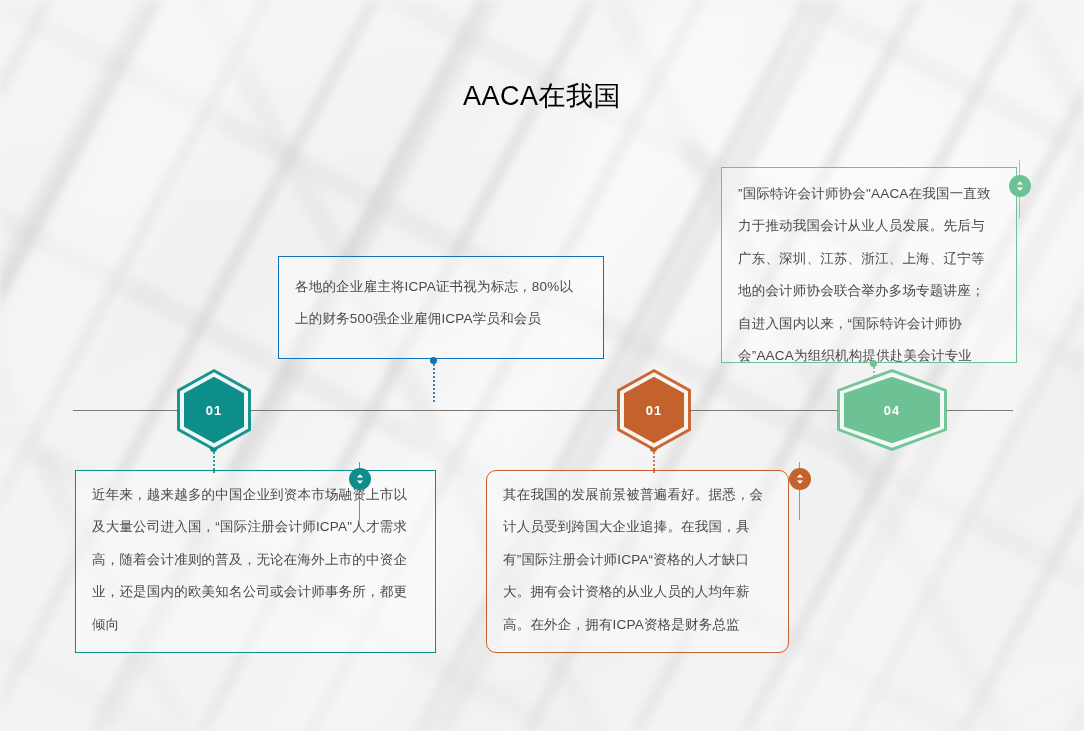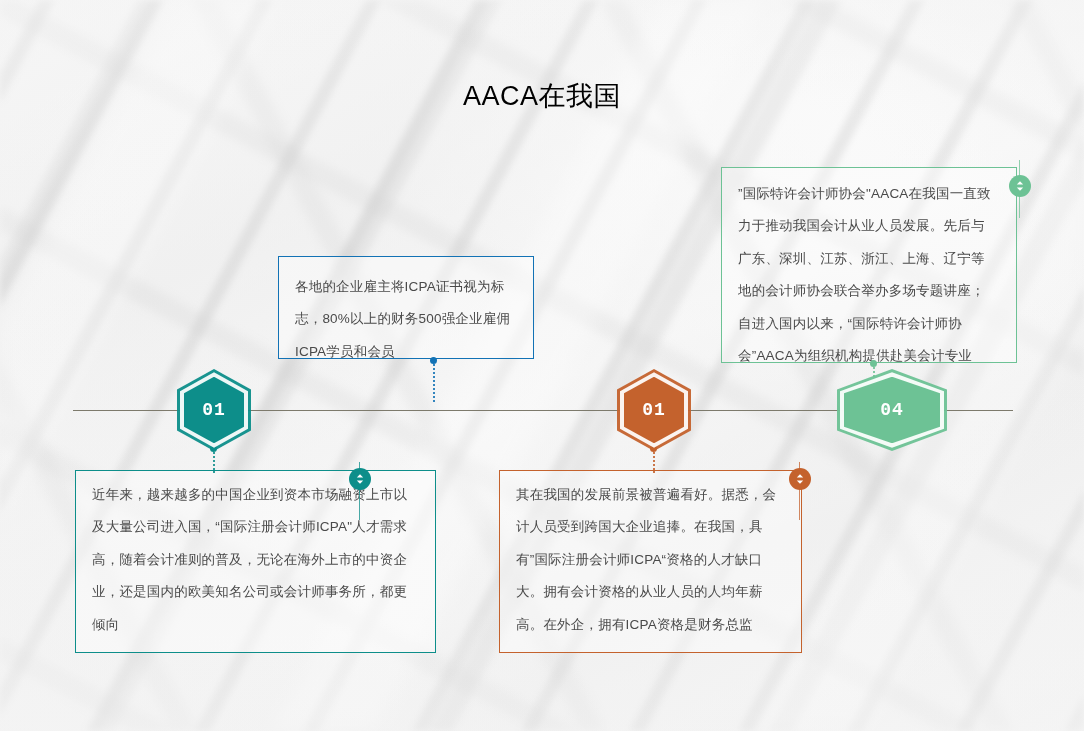--- a/index.html
+++ b/index.html
@@ -89,22 +89,22 @@
   .hex-mid{
     left:3px;top:3.3px;width:calc(100% - 6px);height:calc(100% - 6.6px);
     background:rgba(255,255,255,.92);
   }
   .hex-inner{
     left:7px;top:7.7px;width:calc(100% - 14px);height:calc(100% - 15.4px);
     background:currentColor;
   }
   .node .num{
     position:absolute;inset:0;display:flex;align-items:center;justify-content:center;
-    color:#ffffff;font-size:18px;font-weight:700;letter-spacing:1px;z-index:3;
-    font-family:Liberation Mono, monospace;
+    color:#ffffff;font-size:13px;font-weight:700;letter-spacing:1px;z-index:3;
+    font-family:Liberation Sans, sans-serif;
   }
 
   
   .conn{position:absolute;width:0;border-left:2px dotted currentColor;opacity:.85;}
   .conn-dot{position:absolute;width:7px;height:7px;border-radius:50%;background:currentColor;}
 
   
   .card{
     position:absolute;
     background:rgba(252,252,252,.46);
@@ -156,21 +156,21 @@
   <div class="badge-stem" style="left:1019px;top:160px;height:58px;color:#6dc295;"></div>
   <div class="badge" style="left:1009px;top:175px;color:#6dc295;">
     <span>
       <svg width="12" height="14" viewBox="0 0 12 14" aria-hidden="true">
         <path d="M6 2.2 L9.2 5.6 H2.8 Z" fill="#ffffff"></path>
         <path d="M6 11.8 L2.8 8.4 H9.2 Z" fill="#ffffff"></path>
       </svg>
     </span>
   </div>
 
-  <div class="card" style="left:278px;top:256px;width:256px;height:103px;color:#1272b5;">
+  <div class="card" style="left:278px;top:256px;width:326px;height:103px;color:#1272b5;">
     <div class="card-body" style="top:14px;">
       <p>各地的企业雇主将ICPA证书视为标志，80%以上的财务500强企业雇佣ICPA学员和会员</p>
     </div>
   </div>
   <div class="conn" style="left:433px;top:360px;height:42px;color:#1272b5;"></div>
   <div class="conn-dot" style="left:430px;top:357px;color:#1272b5;"></div>
 
   <div class="card" style="left:59px;top:470px;width:361px;height:183px;color:#0d8e8a;margin-left:16px;">
     <div class="card-body" style="top:8px;">
       <p>近年来，越来越多的中国企业到资本市场融资上市以及大量公司进入国，“国际注册会计师ICPA"人才需求高，随着会计准则的普及，无论在海外上市的中资企业，还是国内的欧美知名公司或会计师事务所，都更倾向</p>
@@ -181,21 +181,21 @@
   <div class="badge-stem" style="left:359px;top:462px;height:58px;color:#0d8e8a;"></div>
   <div class="badge" style="left:349px;top:468px;color:#0d8e8a;">
     <span>
       <svg width="12" height="14" viewBox="0 0 12 14" aria-hidden="true">
         <path d="M6 2.2 L9.2 5.6 H2.8 Z" fill="#ffffff"></path>
         <path d="M6 11.8 L2.8 8.4 H9.2 Z" fill="#ffffff"></path>
       </svg>
     </span>
   </div>
 
-  <div class="card" style="left:499px;top:470px;width:303px;height:183px;color:#c4622d;">
+  <div class="card" style="left:486px;top:470px;width:303px;height:183px;color:#c4622d;border-radius:10px;">
     <div class="card-body" style="top:8px;">
       <p>其在我国的发展前景被普遍看好。据悉，会计人员受到跨国大企业追捧。在我国，具有”国际注册会计师ICPA“资格的人才缺口大。拥有会计资格的从业人员的人均年薪高。在外企，拥有ICPA资格是财务总监</p>
     </div>
   </div>
   <div class="conn" style="left:653px;top:449px;height:24px;color:#c4622d;"></div>
   <div class="conn-dot" style="left:650px;top:445px;color:#c4622d;"></div>
   <div class="badge-stem" style="left:799px;top:462px;height:58px;color:#c4622d;"></div>
   <div class="badge" style="left:789px;top:468px;color:#c4622d;">
     <span>
       <svg width="12" height="14" viewBox="0 0 12 14" aria-hidden="true">

